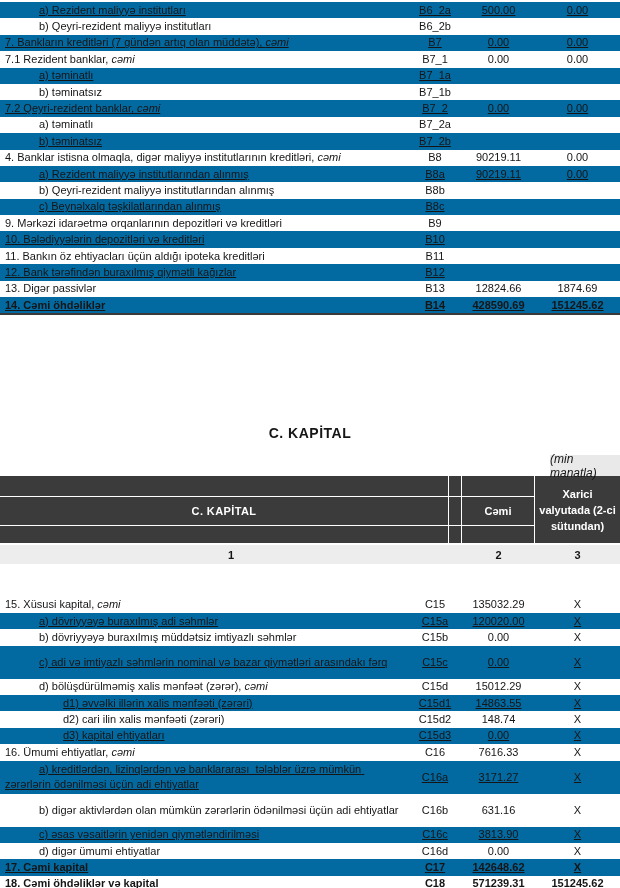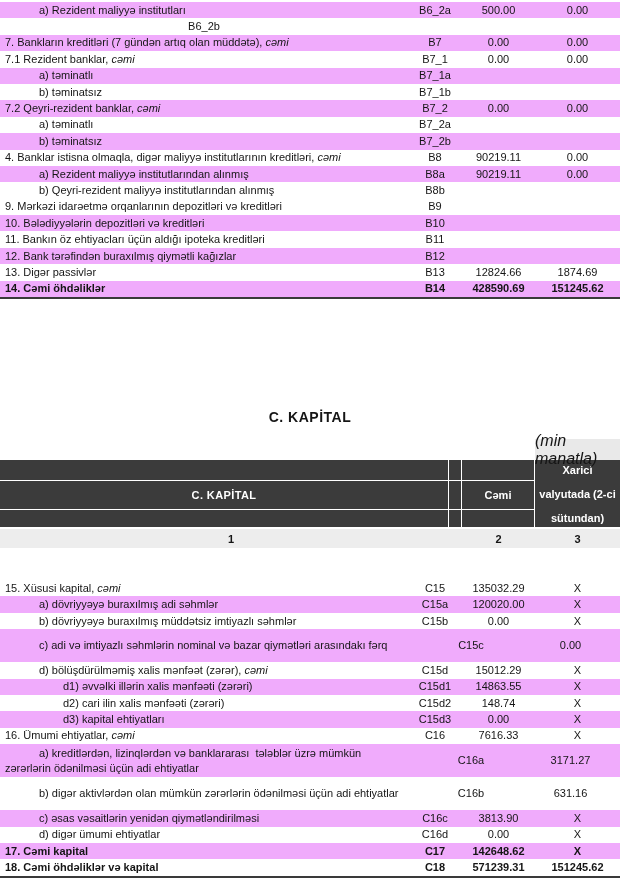--- a/index.html
+++ b/index.html
@@ -12,22 +12,22 @@
   .page{width:620px;height:888px;position:relative;}
 
   
   .fin-table{width:620px;}
   .fin-table .row{
     display:grid;
     grid-template-columns:408px 54px 73px 85px;
     align-items:center;
     min-height:16.4px;
   }
-  .fin-table .row.h2{min-height:33px;gap:36px;}
-  .fin-table .row.stripe{background:#f0abfc;}
+  .fin-table .row.h2{min-height:33px;}
+  .fin-table .row.stripe{background:#0369a1;text-decoration:underline;}
   .fin-table .row.bold{font-weight:bold;}
   .cell-label{
     padding-left:5px;padding-right:2px;
     line-height:15px;white-space:pre-wrap;
   }
   .ind0{text-indent:0;}
   .ind1{text-indent:34px;}
   .ind2{text-indent:58px;}
   .cell-code,.cell-total,.cell-fx{text-align:center;line-height:15px;}
 
@@ -37,22 +37,22 @@
   
   .section-title{
     margin-top:110px;
     text-align:center;font-weight:bold;font-size:14px;
     letter-spacing:.5px;height:17px;line-height:17px;
   }
 
   
   .unit-row{margin-top:13px;height:21px;position:relative;}
   .unit-note{
-    position:absolute;right:0;top:0;width:85px;height:21px;
-    background:#e9e9e9;font-style:italic;font-size:16px;
+    position:absolute;right:0;top:0;width:70px;height:21px;
+    background:#e9e9e9;font-style:italic;font-size:12px;
     display:flex;align-items:center;justify-content:center;
   }
 
   
   .dark-header{
     display:grid;
     grid-template-columns:448px 12px 72px 85px;
     grid-template-rows:20px 28px 17px;
     gap:1px;background:#fff;
   }
@@ -63,21 +63,21 @@
     font-weight:bold;font-size:11px;letter-spacing:.4px;
   }
   .dh-cemi{
     grid-column:3;grid-row:2;
     display:flex;align-items:center;justify-content:center;
     font-weight:bold;
   }
   .dh-fx{
     grid-column:4;grid-row:1 / span 3;
     display:flex;align-items:center;justify-content:center;
-    text-align:center;font-weight:bold;line-height:24px;
+    text-align:center;font-weight:bold;line-height:16px;
     padding:0 2px;
   }
 
   
   .index-row{
     margin-top:2px;height:19px;background:#ededed;
     display:grid;grid-template-columns:462px 73px 85px;
     align-items:center;font-weight:bold;
   }
   .index-row span{text-align:center;}
@@ -88,20 +88,21 @@
 <div class="page">
 
   <div class="fin-table" id="tableB">
       <div class="row stripe">
     <div class="cell-label ind1"><span class="lbl">a) Rezident maliyyə institutları</span><i class="lbl-italic"></i></div>
     <div class="cell-code">B6_2a</div>
     <div class="cell-total">500.00</div>
     <div class="cell-fx">0.00</div>
   </div>
       <div class="row">
+    <div class="cell-label ind1"><span class="lbl">b) Qeyri-rezident maliyyə institutları</span><i class="lbl-italic"></i></div>
     <div class="cell-code">B6_2b</div>
     <div class="cell-total"></div>
     <div class="cell-fx"></div>
   </div>
       <div class="row stripe">
     <div class="cell-label ind0"><span class="lbl">7. Bankların kreditləri (7 gündən artıq olan müddətə), </span><i class="lbl-italic">cəmi</i></div>
     <div class="cell-code">B7</div>
     <div class="cell-total">0.00</div>
     <div class="cell-fx">0.00</div>
   </div>
@@ -149,20 +150,26 @@
   </div>
       <div class="row stripe">
     <div class="cell-label ind1"><span class="lbl">a) Rezident maliyyə institutlarından alınmış</span><i class="lbl-italic"></i></div>
     <div class="cell-code">B8a</div>
     <div class="cell-total">90219.11</div>
     <div class="cell-fx">0.00</div>
   </div>
       <div class="row">
     <div class="cell-label ind1"><span class="lbl">b) Qeyri-rezident maliyyə institutlarından alınmış</span><i class="lbl-italic"></i></div>
     <div class="cell-code">B8b</div>
+    <div class="cell-total"></div>
+    <div class="cell-fx"></div>
+  </div>
+      <div class="row stripe">
+    <div class="cell-label ind1"><span class="lbl">c) Beynəlxalq təşkilatlarından alınmış</span><i class="lbl-italic"></i></div>
+    <div class="cell-code">B8c</div>
     <div class="cell-total"></div>
     <div class="cell-fx"></div>
   </div>
       <div class="row">
     <div class="cell-label ind0"><span class="lbl">9. Mərkəzi idarəetmə orqanlarının depozitləri və kreditləri</span><i class="lbl-italic"></i></div>
     <div class="cell-code">B9</div>
     <div class="cell-total"></div>
     <div class="cell-fx"></div>
   </div>
       <div class="row stripe">

